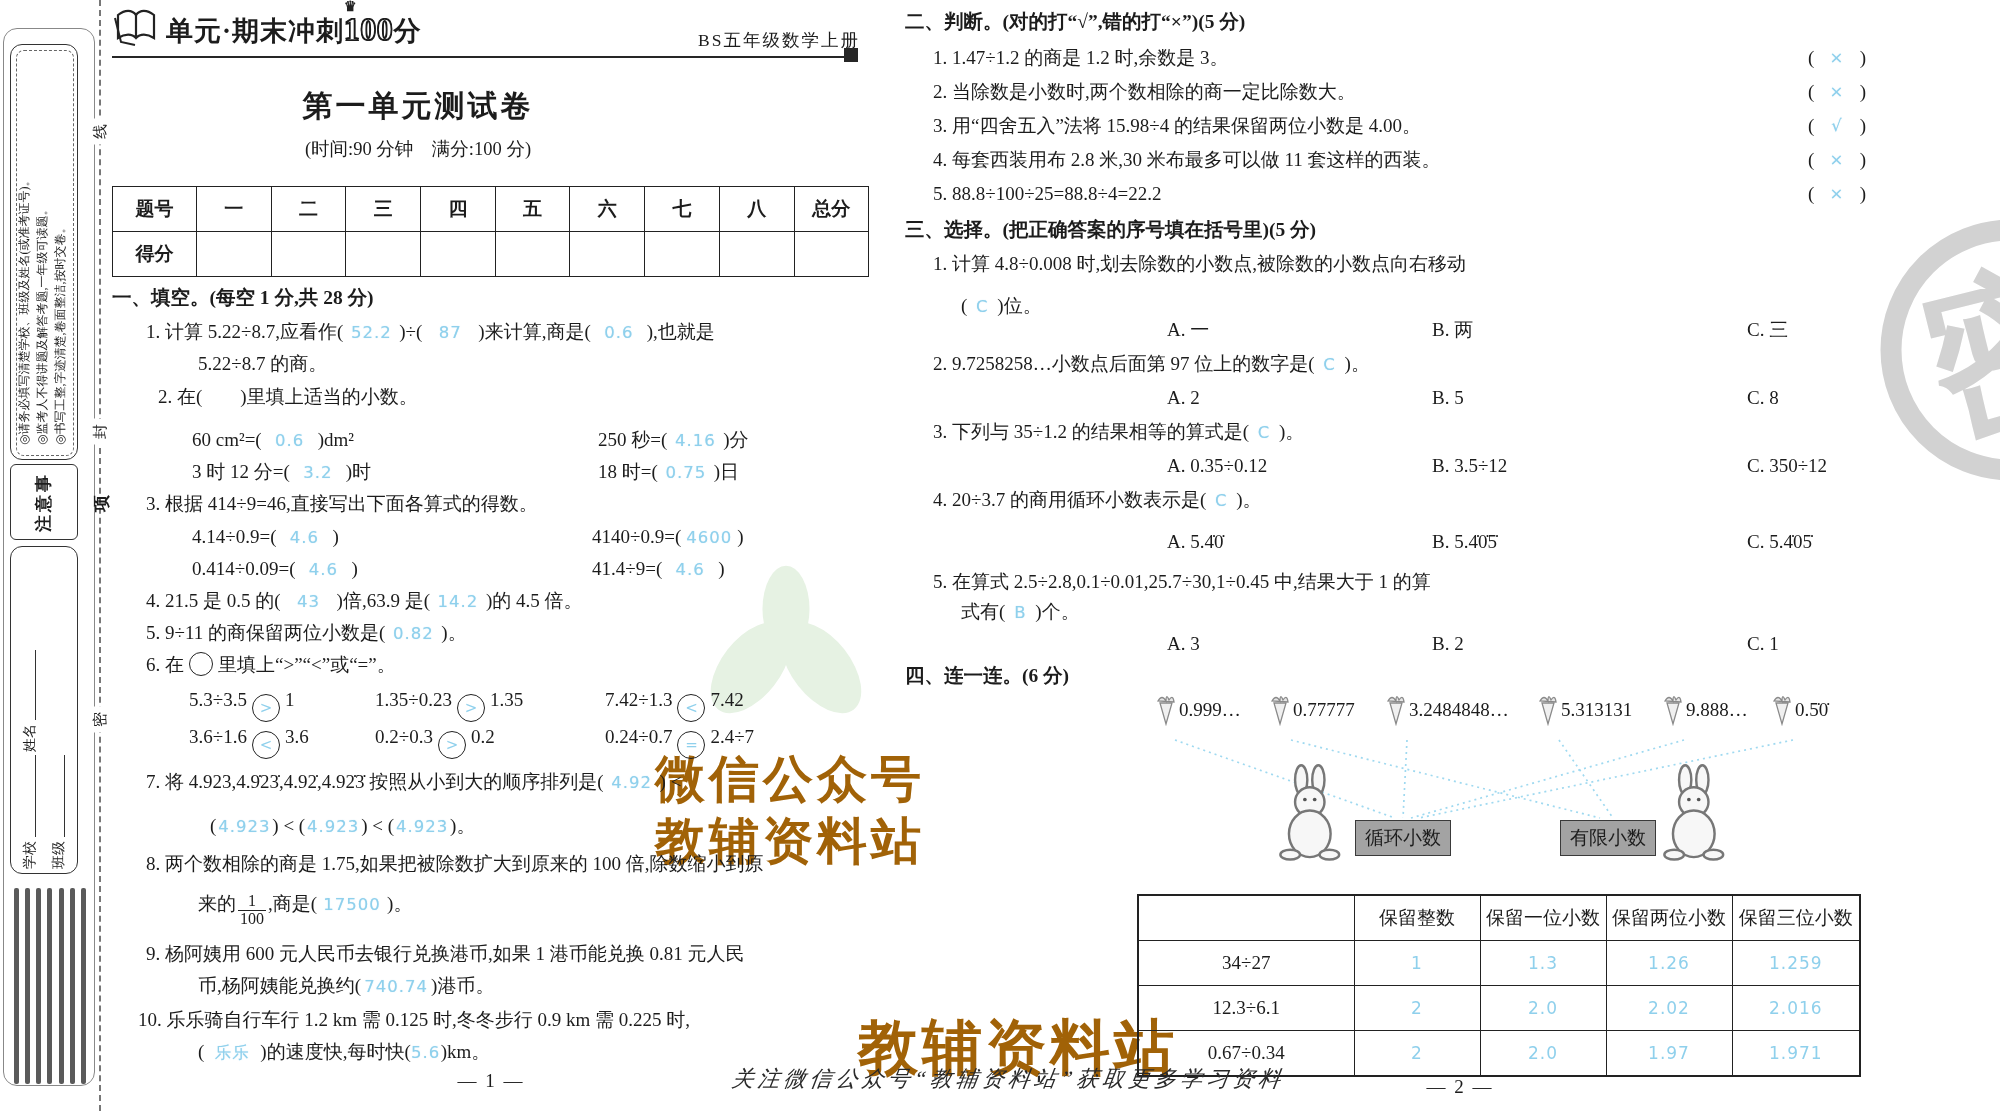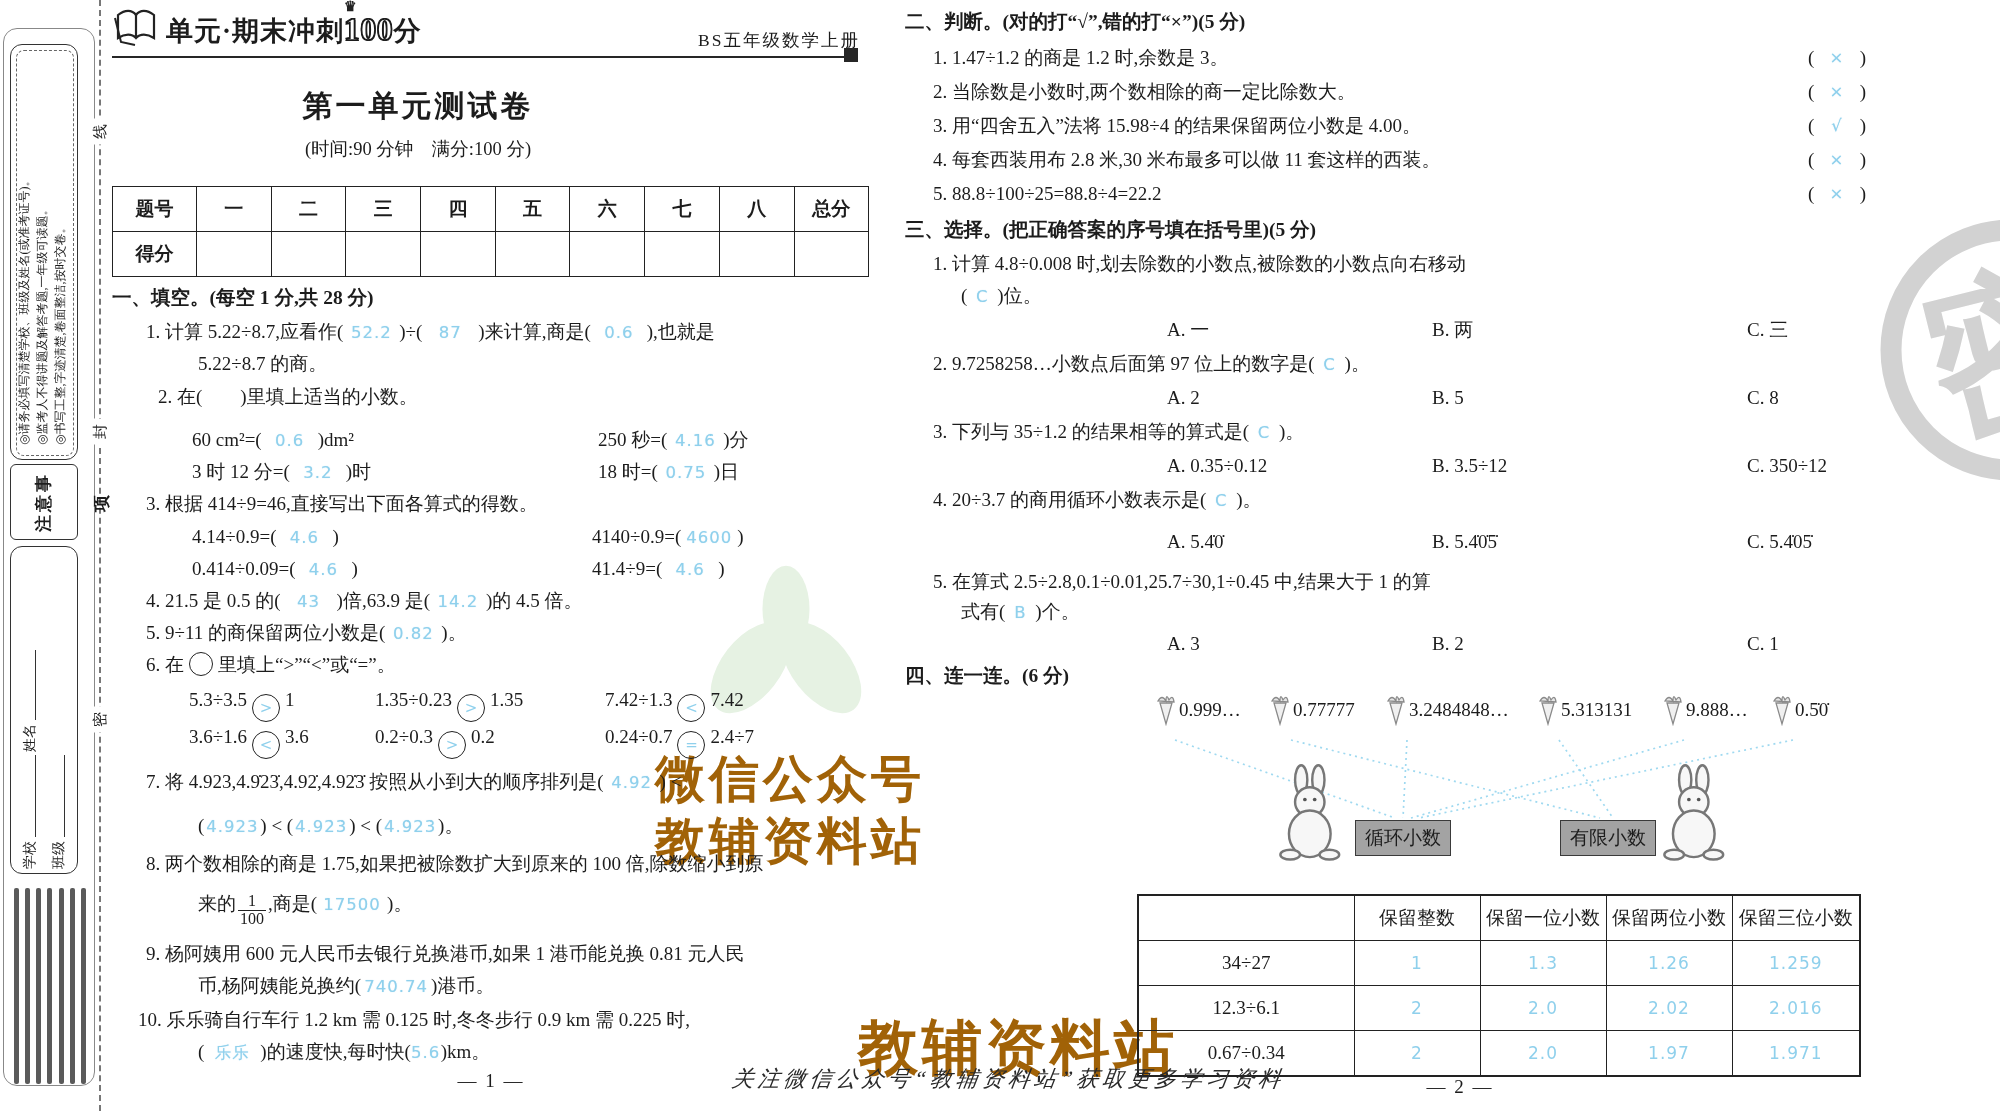--- a/index.html
+++ b/index.html
@@ -250,21 +250,21 @@
     <div class="ln" style="left:263px;top:723px">
       <span>0.2÷0.3</span><span class="cmp">&gt;</span><span>0.2</span>
     </div>
     <div class="ln" style="left:493px;top:723px">
       <span>0.24÷0.7</span><span class="cmp">=</span><span>2.4÷7</span>
     </div>
 
     <div class="ln" style="left:34px;top:768px">
       <span>7. 将 4.923,4.9̇23̇,4.92̇,4.92̇3̇ 按照从小到大的顺序排列是(</span><span class="ans">4.92̇</span><span>) &lt;</span>
     </div>
-    <div class="ln" style="left:86px;top:812px">
+    <div class="ln" style="left:98px;top:812px">
       <span>(</span><span class="ans">4.923</span><span>) &lt; (</span><span class="ans">4.92̇3̇</span><span>) &lt; (</span><span class="ans">4.9̇23̇</span><span>)。</span>
     </div>
 
     <div class="ln" style="left:34px;top:850px">8. 两个数相除的商是 1.75,如果把被除数扩大到原来的 100 倍,除数缩小到原</div>
     <div class="ln" style="left:86px;top:890px">
       <span>来的</span><span class="frac"><span class="fn">1</span><span class="fd">100</span></span><span>,商是(</span><span class="ans w">17500</span><span>)。</span>
     </div>
 
     <div class="ln" style="left:34px;top:940px">9. 杨阿姨用 600 元人民币去银行兑换港币,如果 1 港币能兑换 0.81 元人民</div>
     <div class="ln" style="left:86px;top:972px">
@@ -308,21 +308,21 @@
       </div>
     <div class="ln" style="left:28px;top:180px">5. 88.8÷100÷25=88.8÷4=22.2</div>
     <div class="jans" style="top:180px">
         <span>(</span>
         <span class="ans n">×</span>
         <span>)</span>
       </div>
 
     <div class="ln sec" style="left:0;top:216px">三、选择。(把正确答案的序号填在括号里)(5 分)</div>
     <div class="ln" style="left:28px;top:250px">1. 计算 4.8÷0.008 时,划去除数的小数点,被除数的小数点向右移动</div>
-    <div class="ln" style="left:56px;top:282px">
+    <div class="ln" style="left:56px;top:292px">
       <span>(</span><span class="ans n">C</span><span>)位。</span>
     </div>
     <div class="ln" style="left:262px;top:316px">A. 一</div>
     <div class="ln" style="left:527px;top:316px">B. 两</div>
     <div class="ln" style="left:842px;top:316px">C. 三</div>
 
     <div class="ln" style="left:28px;top:350px">
       <span>2. 9.7258258…小数点后面第 97 位上的数字是(</span><span class="ans n">C</span><span>)。</span>
     </div>
     <div class="ln" style="left:262px;top:384px">A. 2</div>

